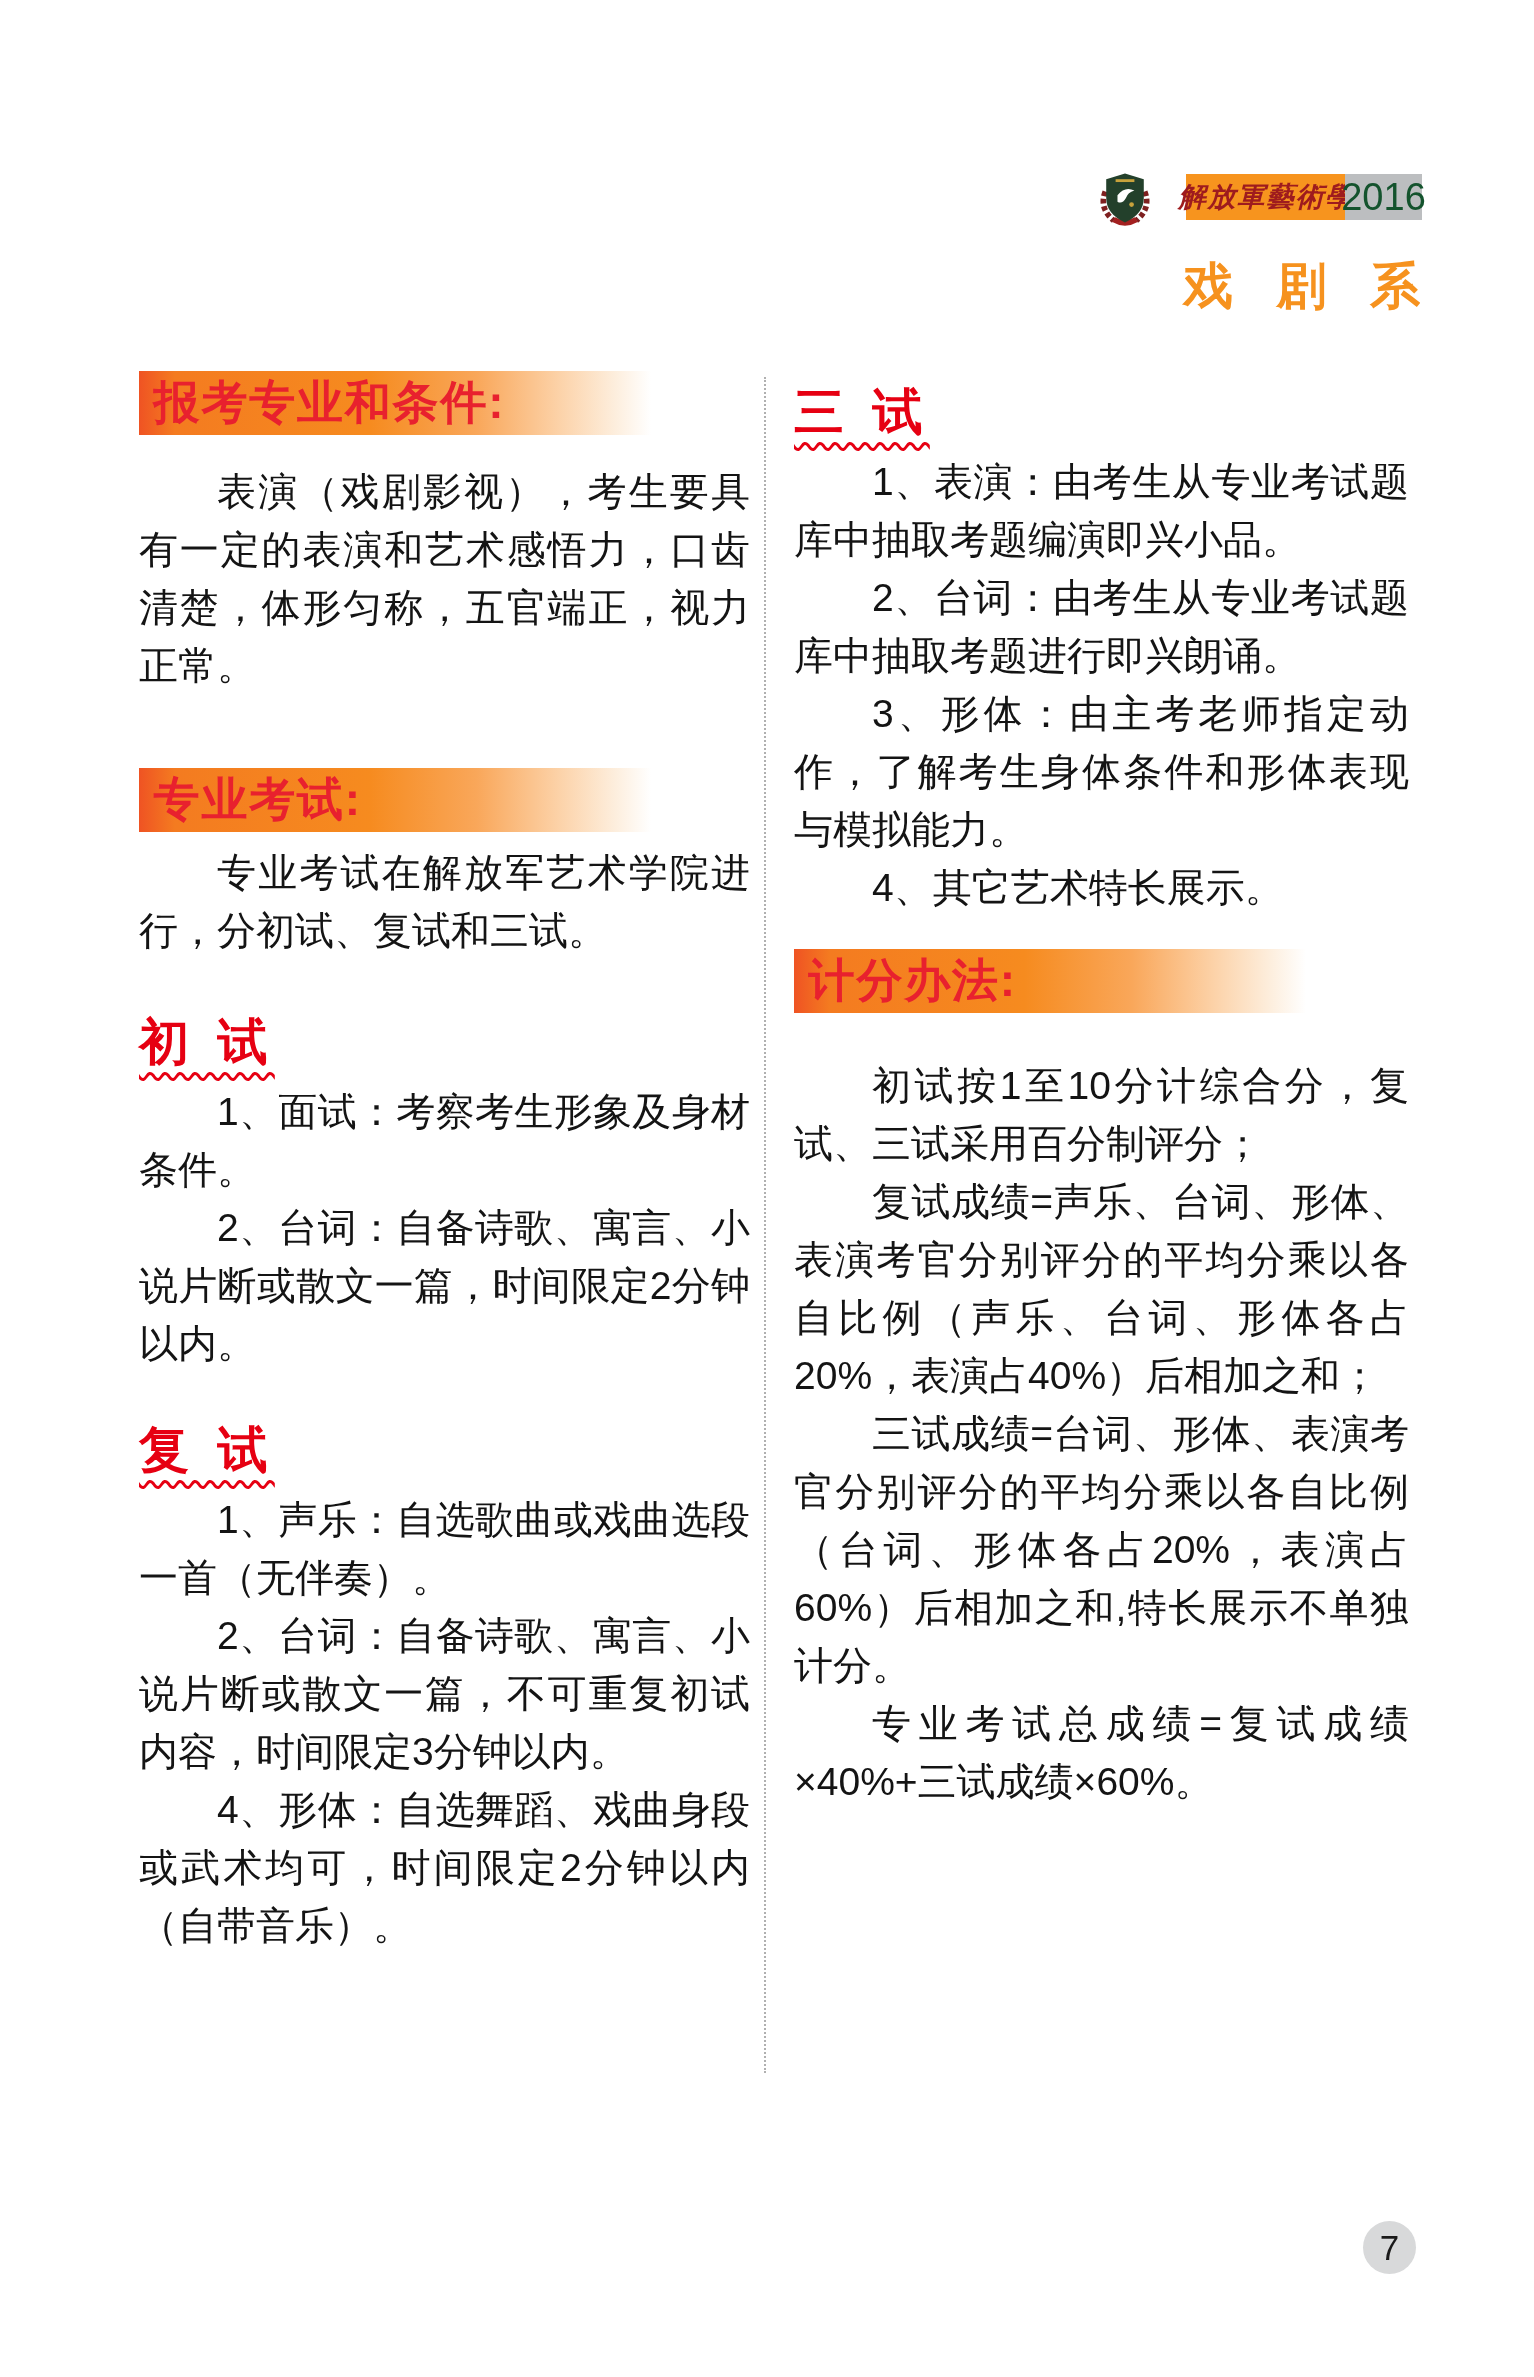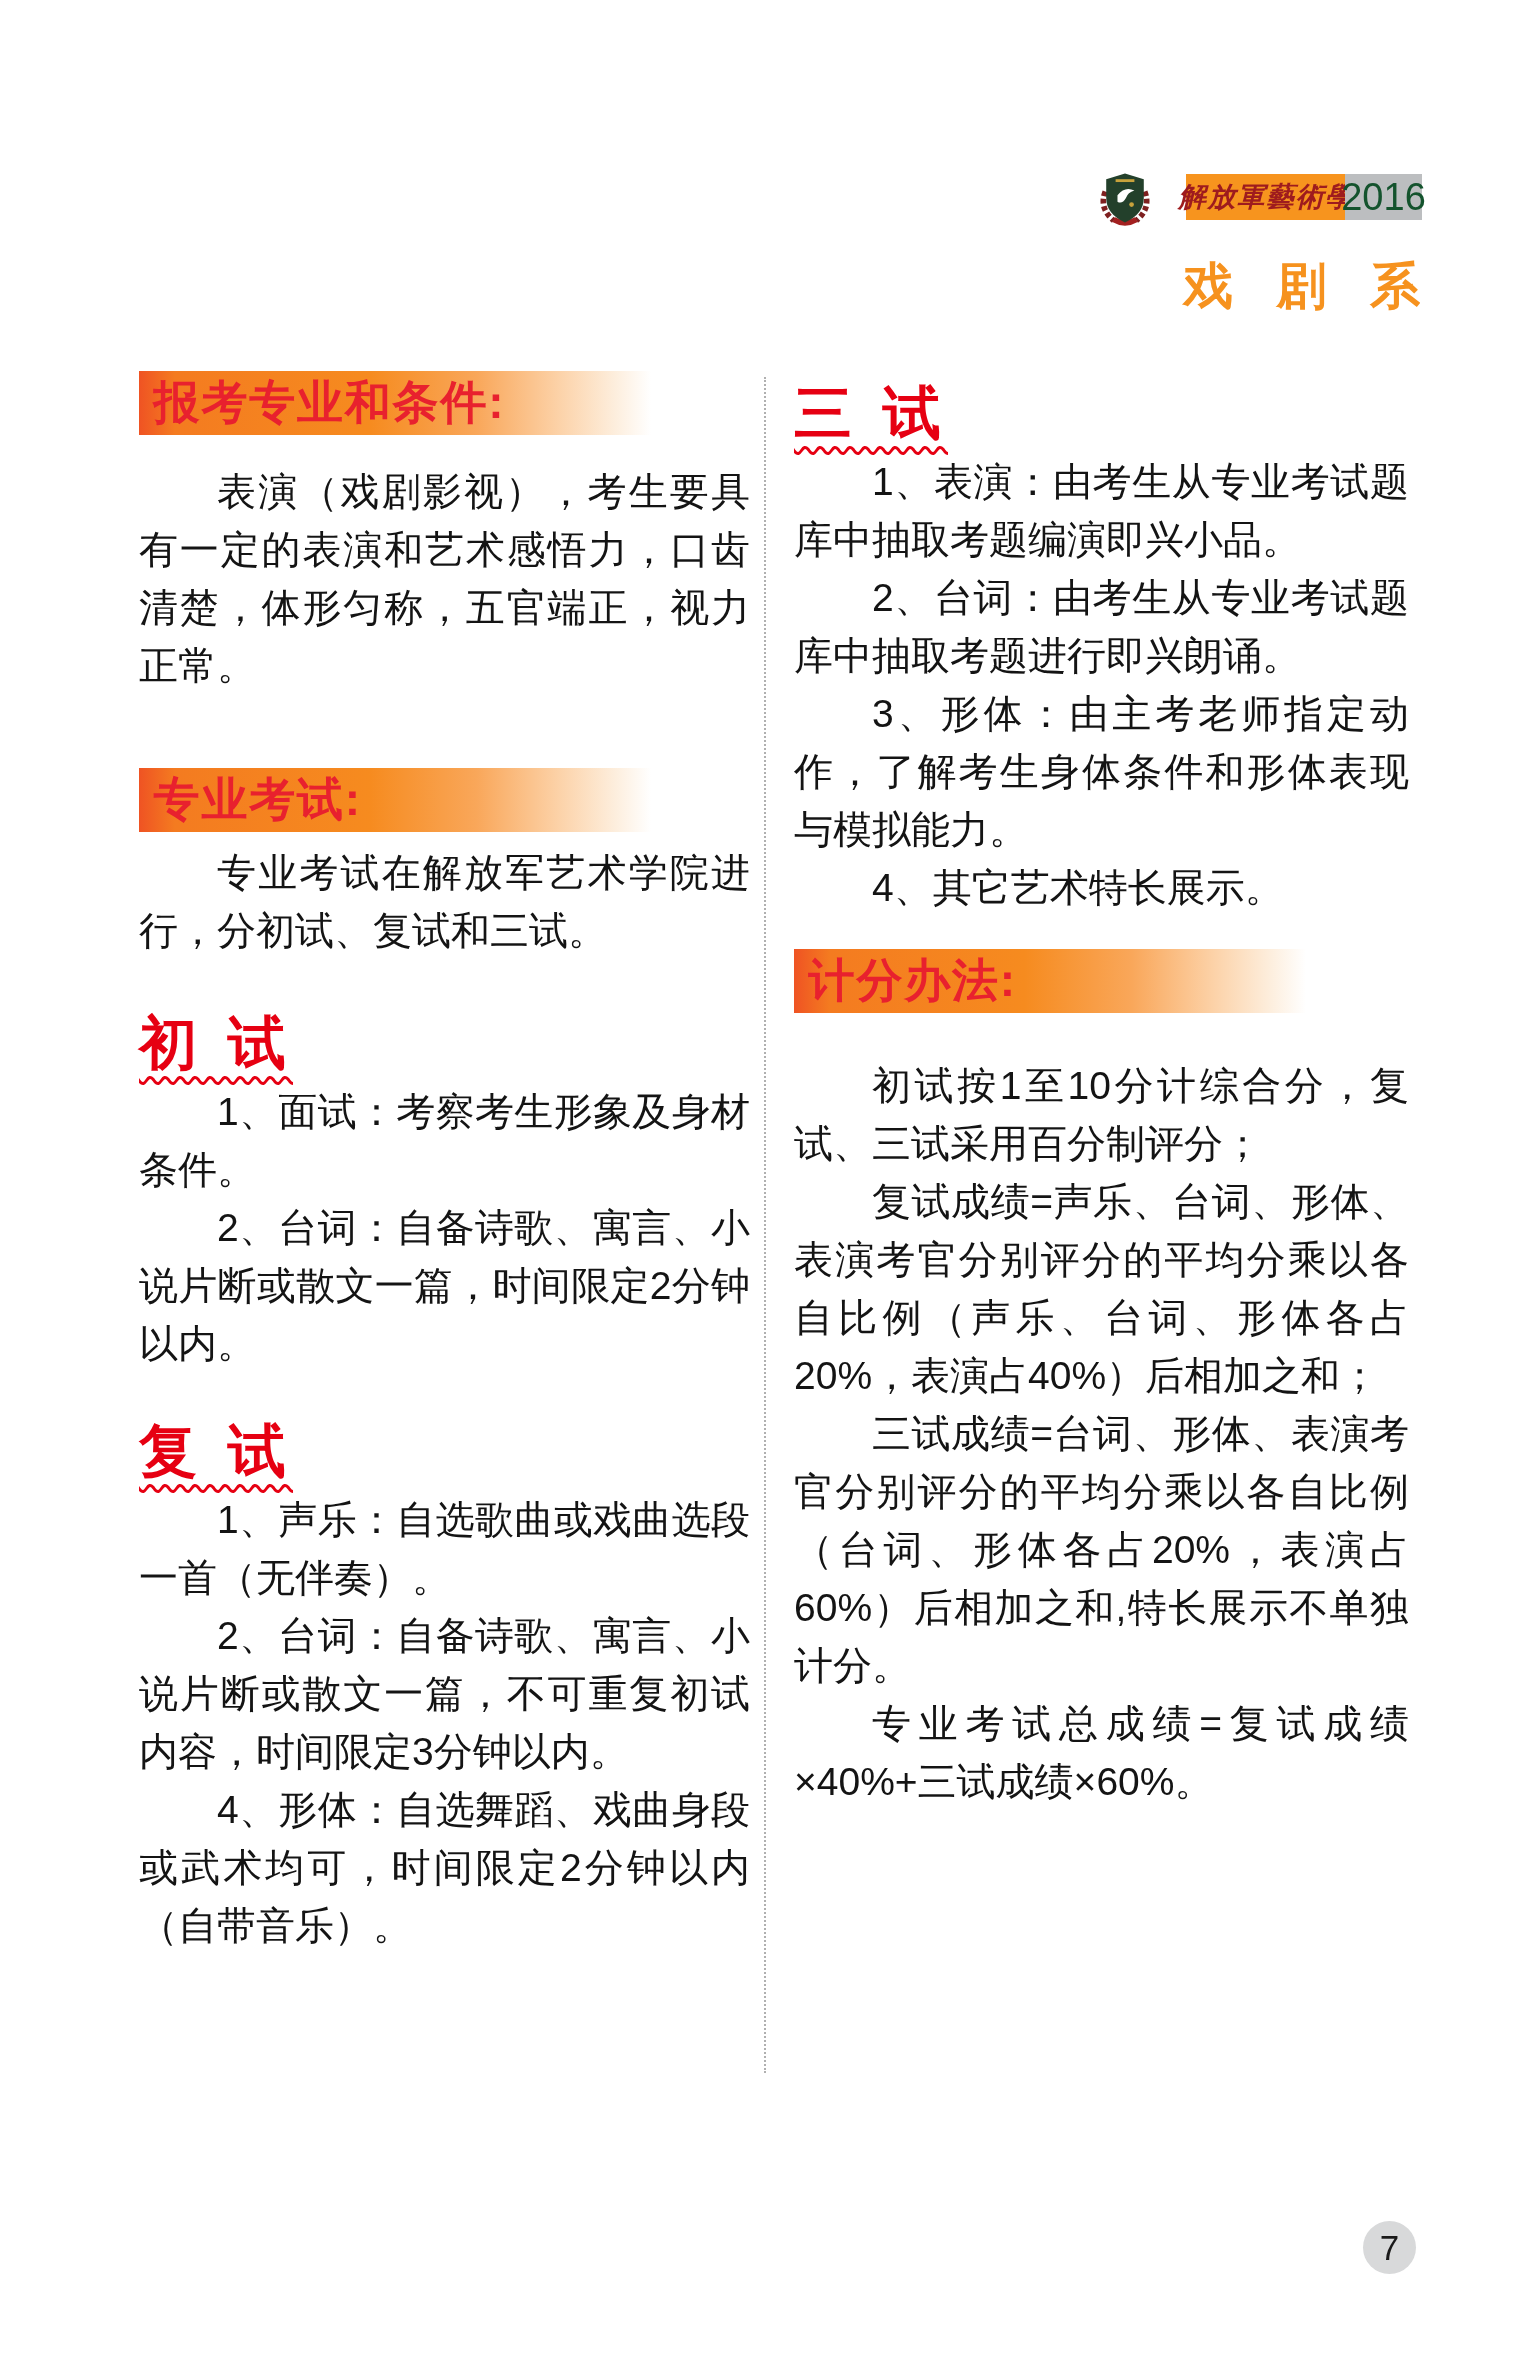--- a/index.html
+++ b/index.html
@@ -50,21 +50,21 @@
     background:linear-gradient(90deg,#ef5323 0%,#f47b20 7%,#f68b1f 45%,
                #f9a75a 66%,#fcd2a8 82%,#fdeedd 93%,rgba(255,255,255,0) 100%);
     display:flex; align-items:center;
   }
   .bar-label {
     color:#E8212E; font-weight:bold; font-size:46px;
     padding-left:14.6px; letter-spacing:1.8px; white-space:nowrap;
   }
 
   .exam-title {
-    font-size:58px; font-weight:bold; color:#E60012;
+    font-size:50px; font-weight:bold; color:#E60012;
     line-height:55px; letter-spacing:7.3px; white-space:nowrap;
   }
   .exam-title .wavy {
     text-decoration-line:underline;
     text-decoration-style:wavy;
     text-decoration-color:#E60012;
     text-decoration-thickness:2.7px;
     text-underline-offset:13px;
   }
 

